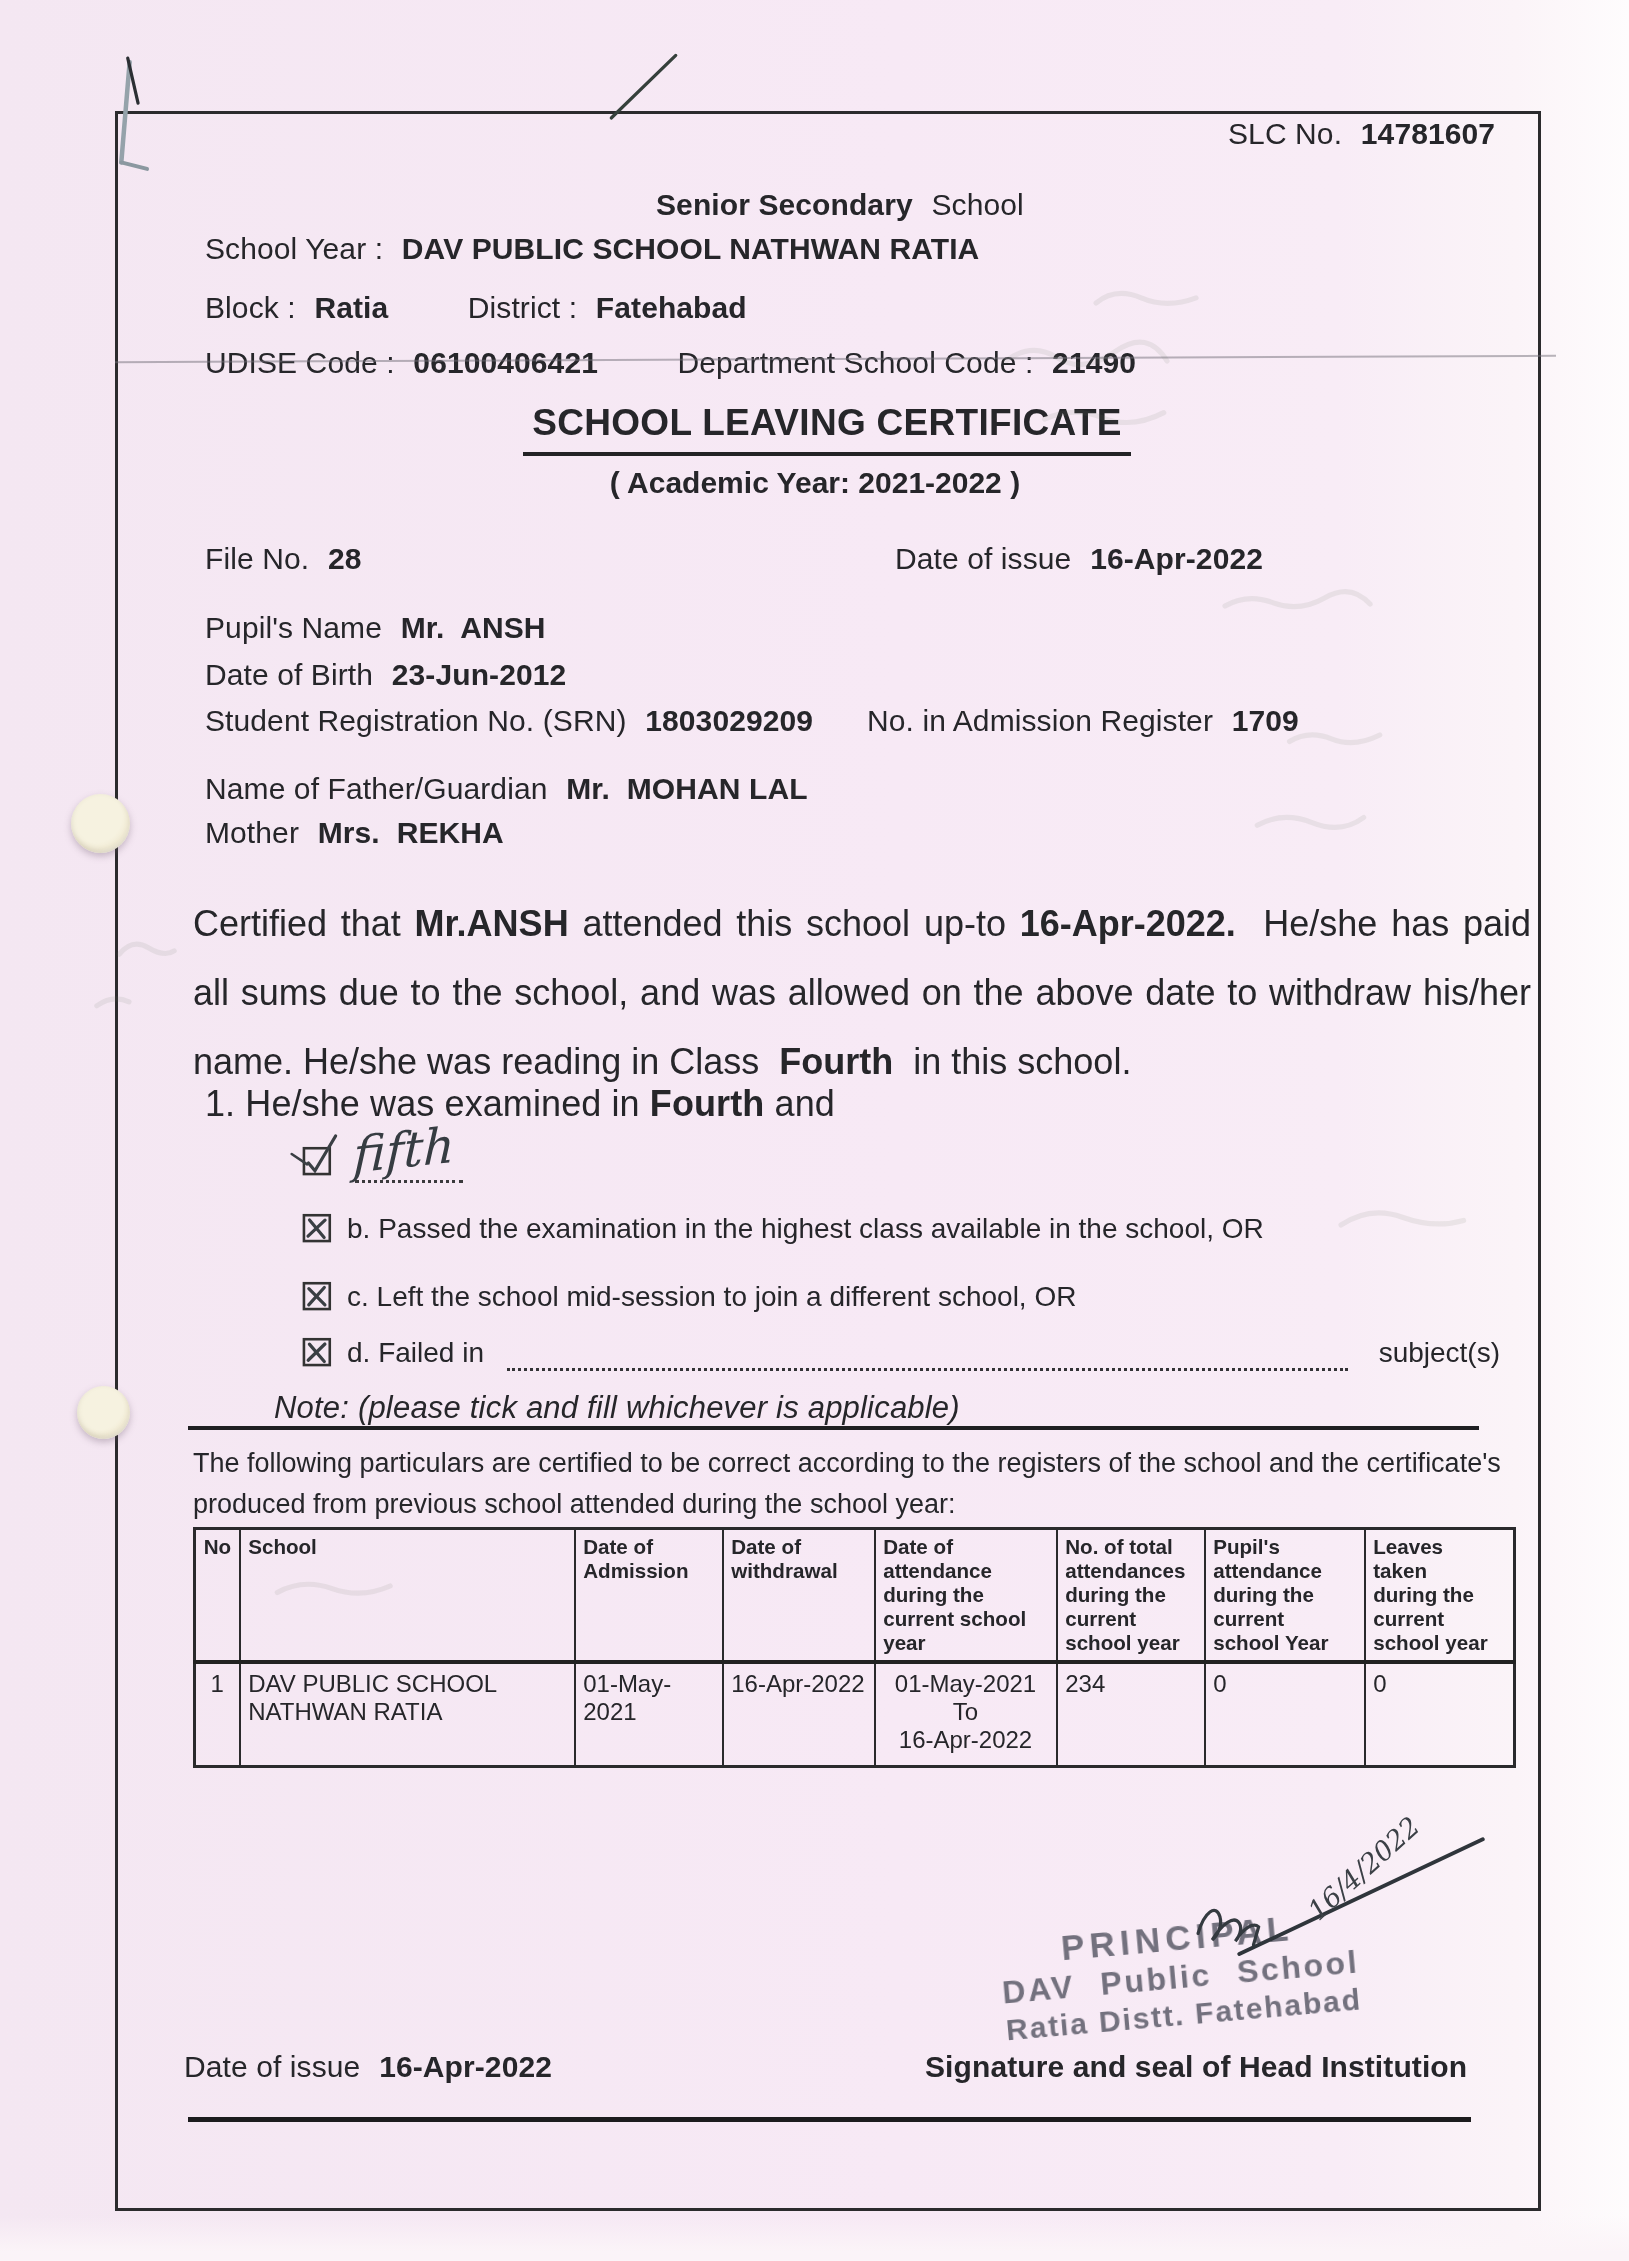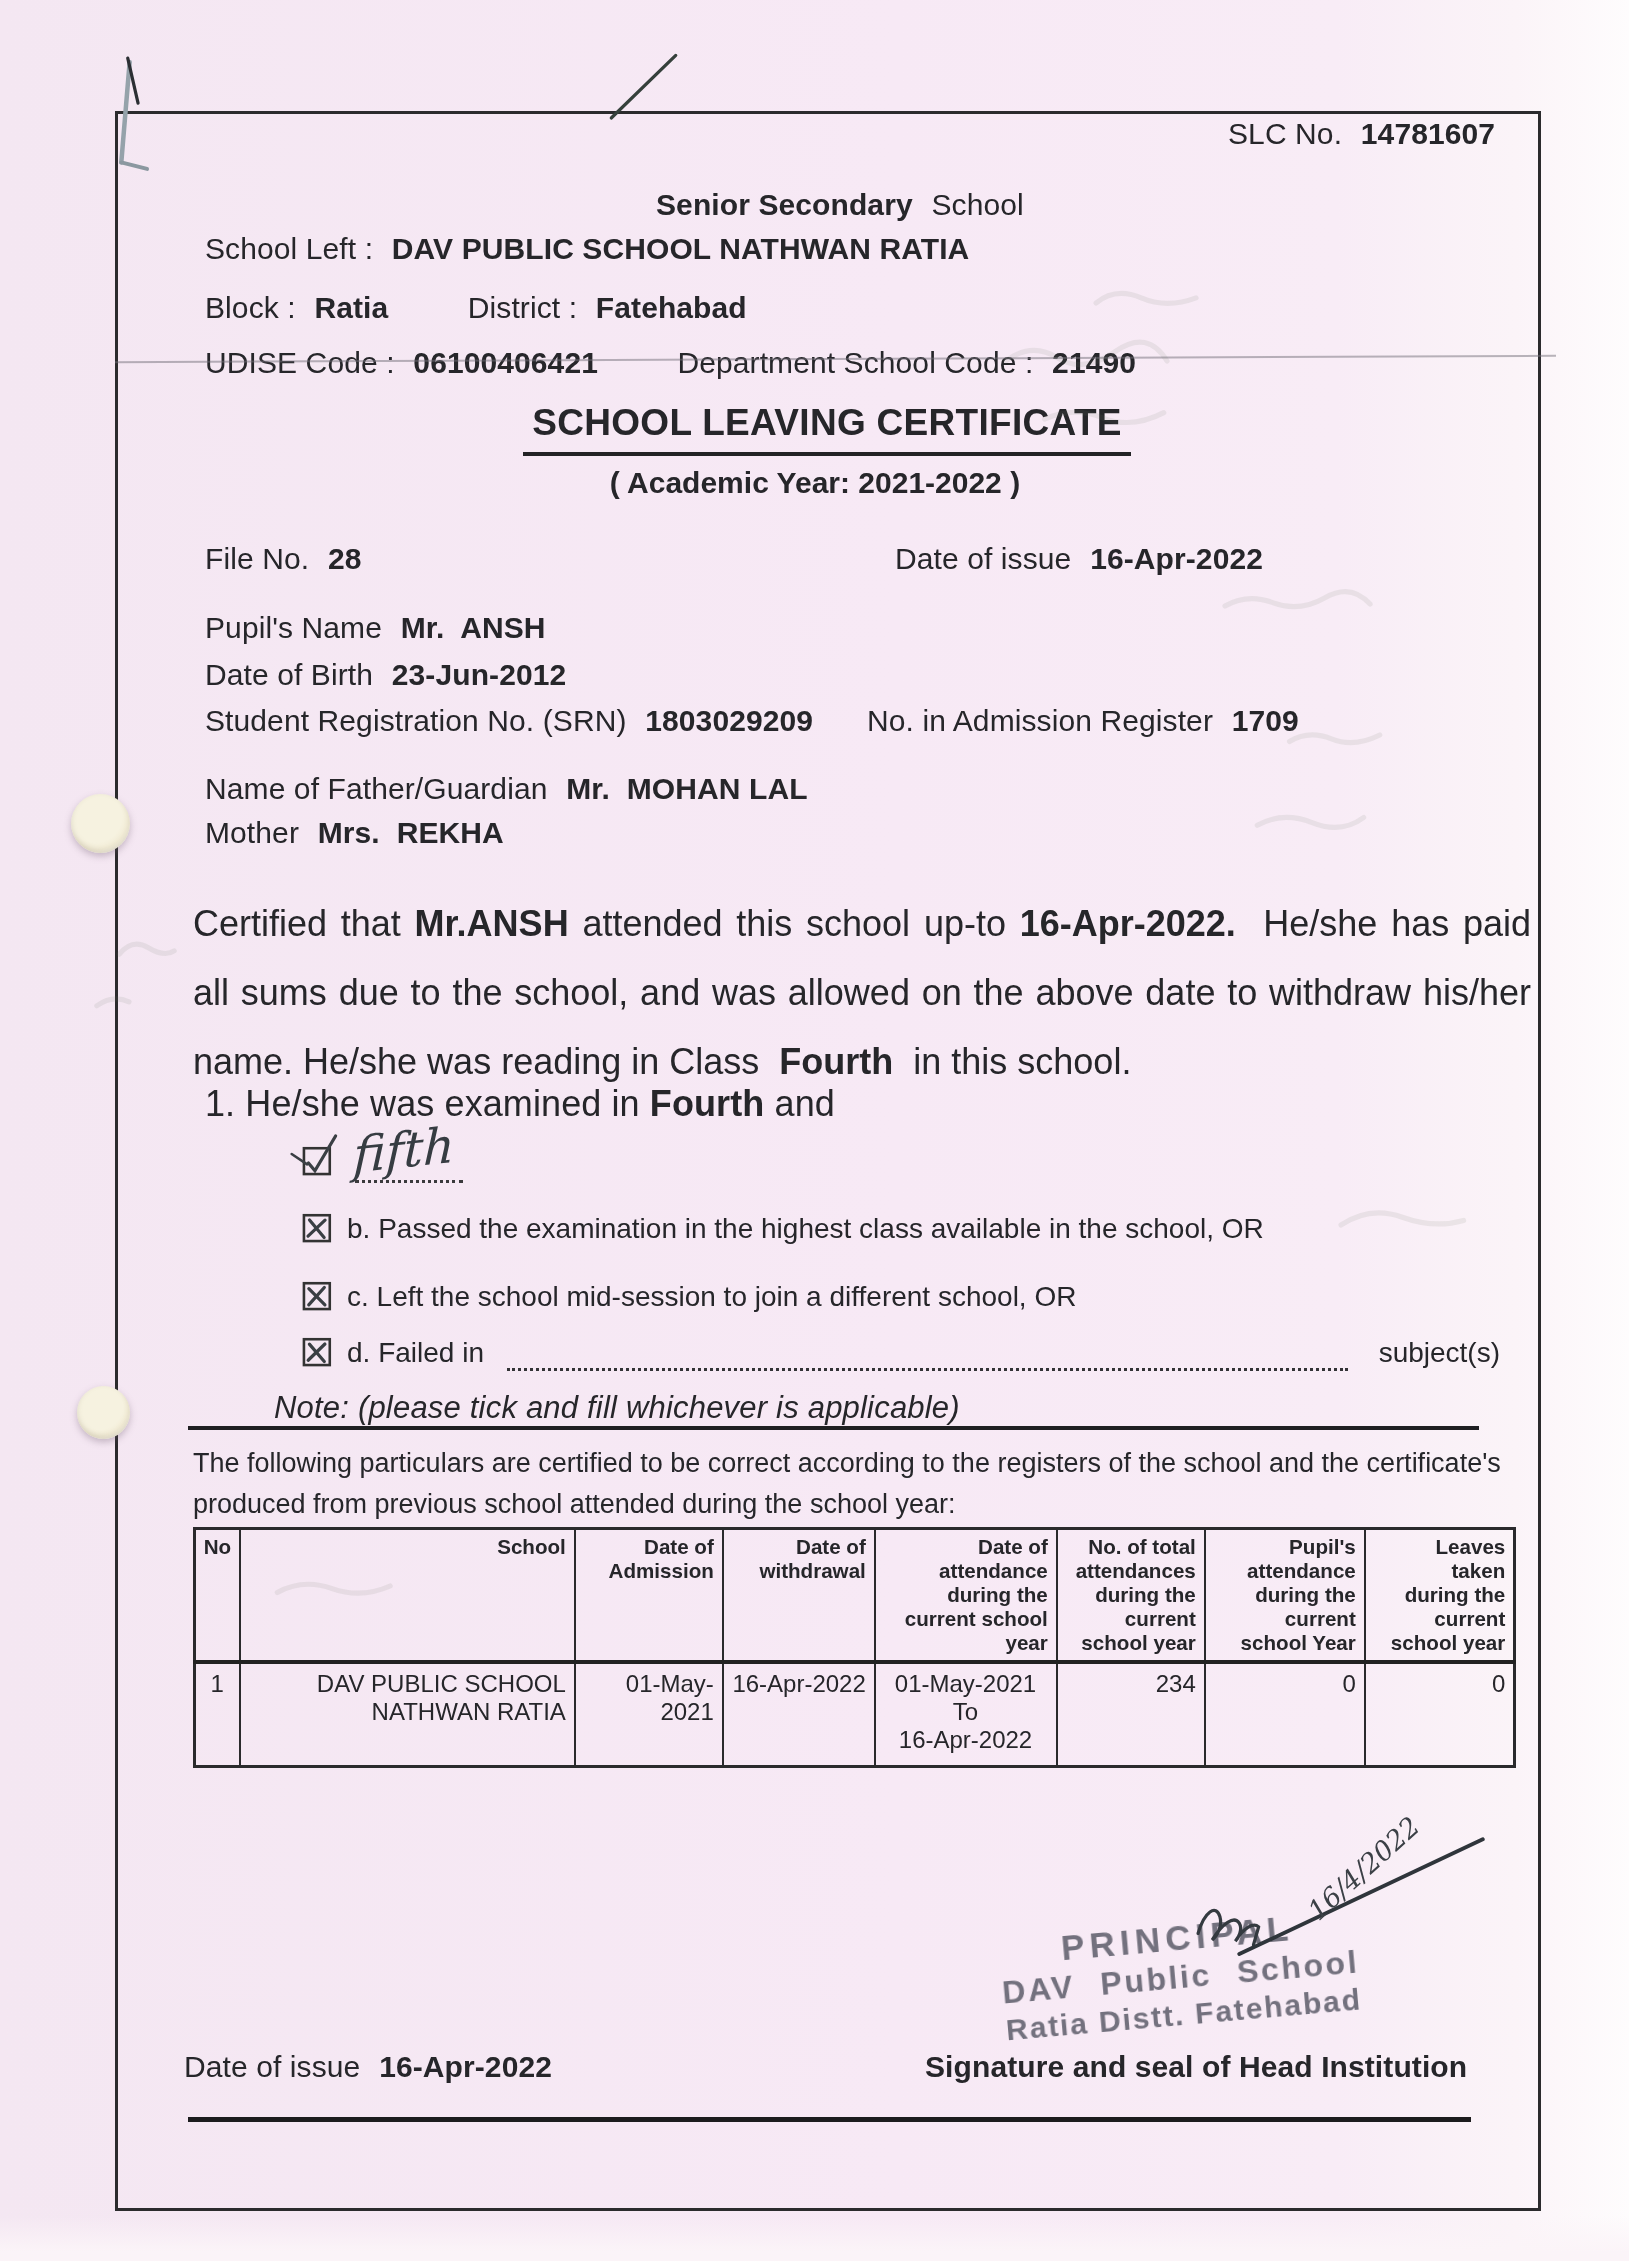--- a/index.html
+++ b/index.html
@@ -42,21 +42,21 @@
   .opt-d{left:302px;top:1335px;width:1198px}
   .cb{flex:0 0 auto;overflow:visible;margin-top:1.3px}
   .hw-wrap{position:relative;display:inline-block;width:155px;height:37px;margin-left:6.4px}
   .hw-fifth{position:absolute;left:2.6px;top:-34px;overflow:visible}
   .hw-underline{position:absolute;left:1.3px;top:36px;width:108px;border-bottom:3.2px dotted #3a3a3c}
   .dfill{flex:1;align-self:flex-end;height:32px;margin:0 17px 0 9px;border-bottom:3.2px dotted #333336}
   .noteline{left:274px;top:1390px;font-size:31px;font-style:italic;letter-spacing:0.2px}
   .rule1{position:absolute;left:188px;top:1426px;width:1291px;height:3.9px;background:#1f1f22}
   .particulars{left:193px;top:1443px;width:1331px;font-size:27px;line-height:41px;white-space:normal}
   .ptable{position:absolute;left:193px;top:1527px;width:1321px;border-collapse:collapse;table-layout:fixed;border:3.2px solid #2a2a2c}
-  .ptable th,.ptable td{border:2.6px solid #2a2a2c;vertical-align:top;text-align:right;white-space:pre-line;padding:5.2px 7.7px}
+  .ptable th,.ptable td{border:2.6px solid #2a2a2c;vertical-align:top;text-align:left;white-space:pre-line;padding:5.2px 7.7px}
   .ptable th{font-size:20.6px;line-height:24px;font-weight:bold}
   .ptable thead th{border-bottom:4.5px solid #222}
   .ptable td{font-size:24px;line-height:28px;height:90px}
   .ptable .c{text-align:center}
   .stamp{position:absolute;left:974px;top:1918px;width:413px;text-align:center;
     color:rgba(92,92,104,.85);transform:rotate(-5deg);filter:blur(0.5px)}
   .stamp .s1{font-size:35px;font-weight:bold;letter-spacing:5.2px;line-height:40px}
   .stamp .s2{font-size:32px;font-weight:bold;letter-spacing:2.6px;word-spacing:14px;line-height:39px}
   .stamp .s3{font-size:30px;font-weight:bold;letter-spacing:1.9px;line-height:36px}
   .sig-svg{position:absolute;left:1180px;top:1825px;overflow:visible}
@@ -82,21 +82,21 @@
   <span>SLC No.</span>
   <span class="b v">14781607</span>
 </div>
 
 <div class="line senior">
   <span class="b">Senior Secondary</span>
   <span class="v">School</span>
 </div>
 
 <div class="line schoolname">
-  <span>School Left :</span>
+  <span>School Year :</span>
   <span class="b v">DAV PUBLIC SCHOOL NATHWAN RATIA</span>
 </div>
 
 <div class="line blockline">
   <span>Block :</span>
   <span class="b v">Ratia</span>
   <span class="gap">District :</span>
   <span class="b v">Fatehabad</span>
 </div>
 

